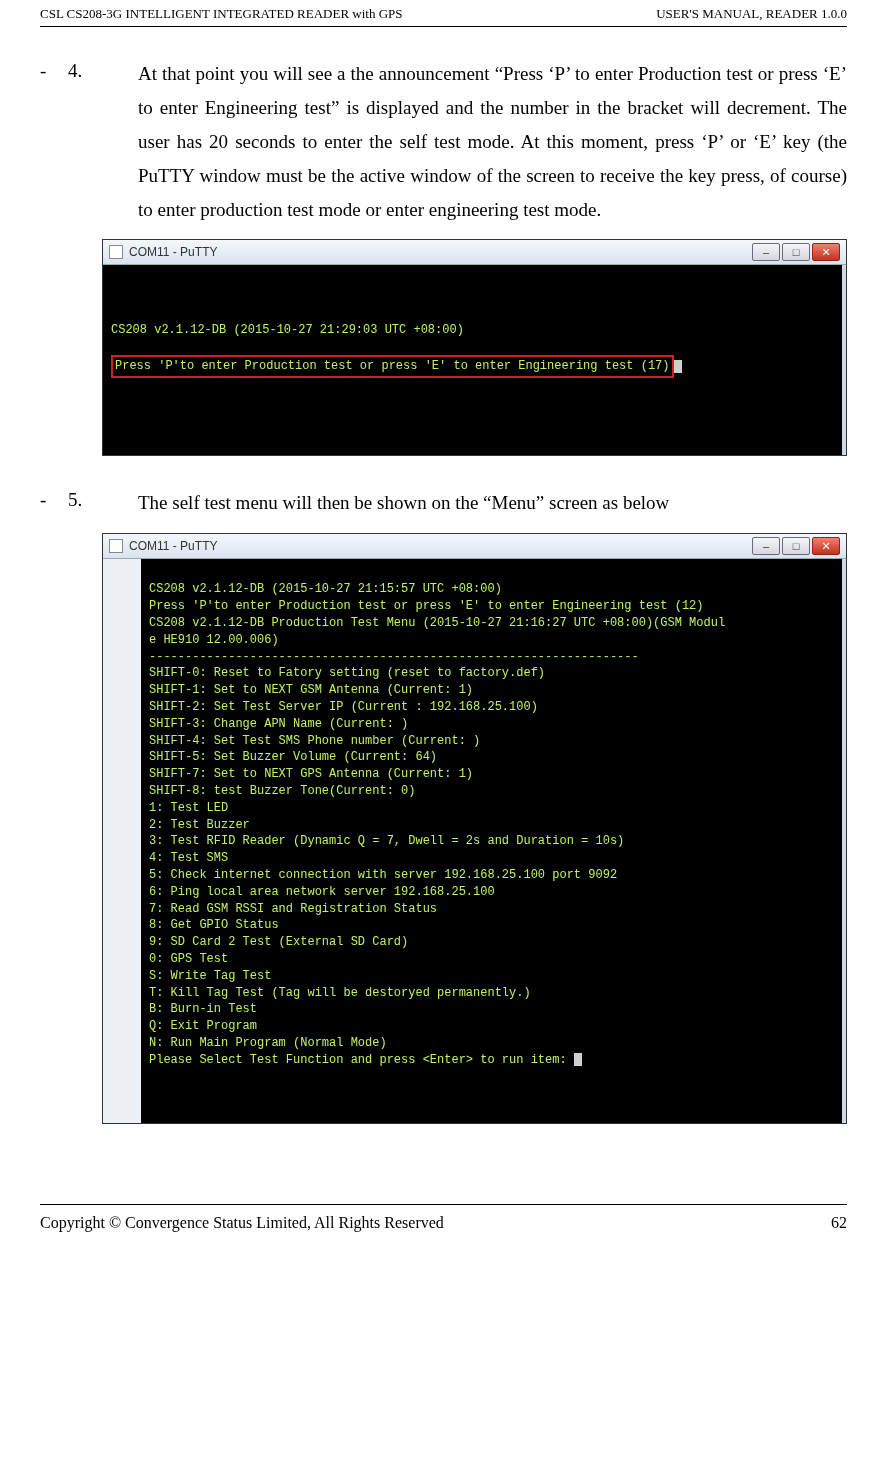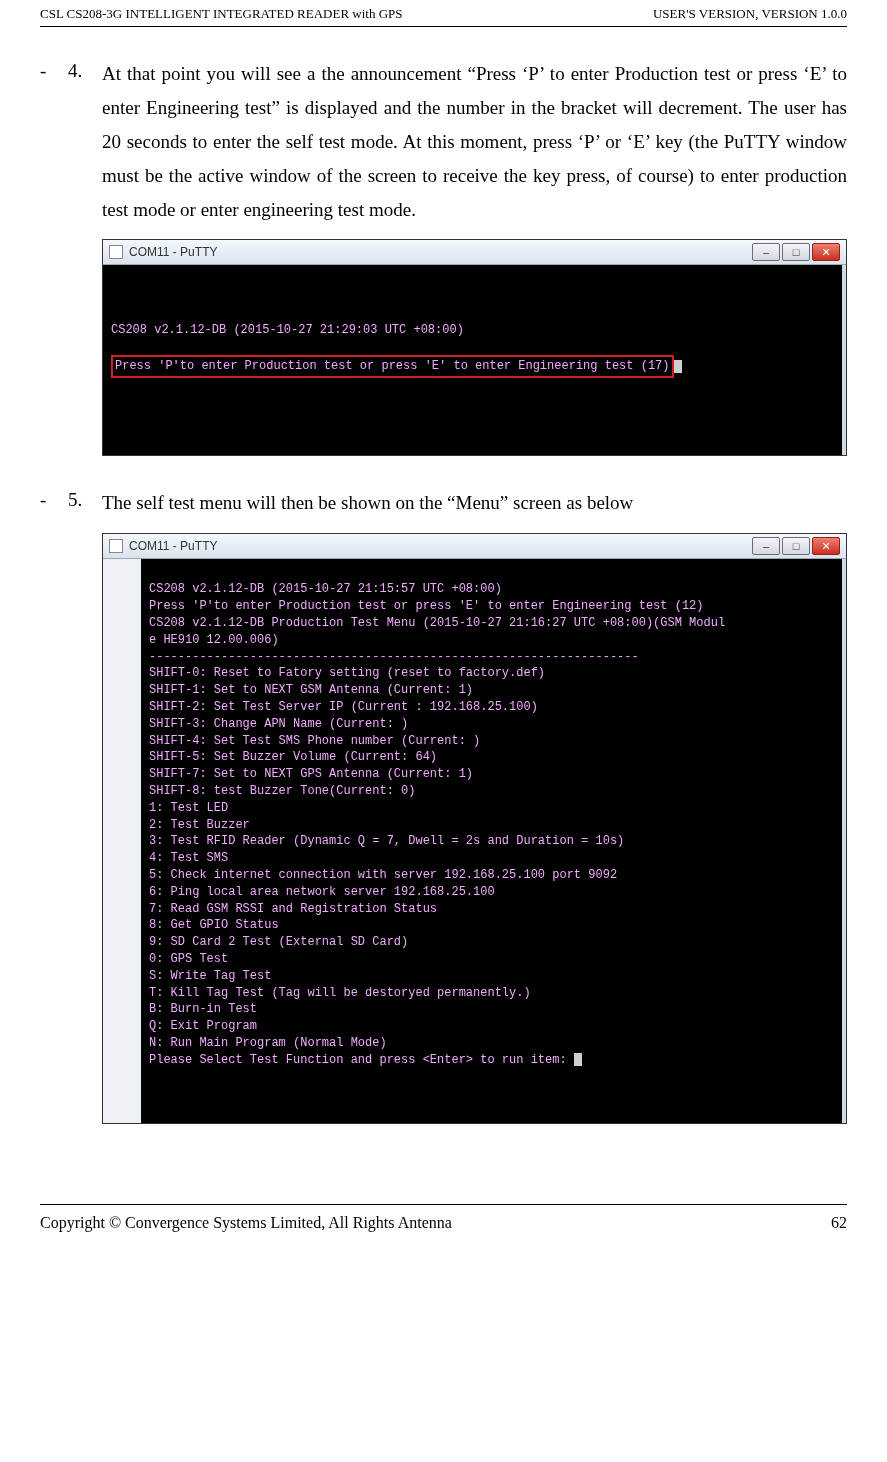--- a/index.html
+++ b/index.html
@@ -30,20 +30,21 @@
     width: 28px;
     flex: 0 0 28px;
   }
   .num {
     width: 34px;
     flex: 0 0 34px;
   }
   .para {
     flex: 1;
     line-height: 1.8;
+    margin-left: 36px;
   }
 
   
   .figure {
     margin: 12px 0 30px 62px;
     border: 1px solid #333;
     background: #edf0f5;
   }
   .win {
     position: relative;
@@ -70,21 +71,21 @@
     border-radius: 2px; font-size: 11px; line-height: 16px;
     text-align: center; color: #333;
     background: linear-gradient(#f5f5f9,#d4d8e0);
   }
   .win-btn.close {
     background: linear-gradient(#f08070,#c83020);
     color: #fff; border-color: #982015;
   }
   .terminal {
     background: #000;
-    color: #f0abfc;
+    color: #bef264;
     border-right: 4px solid #cfd8e6;
     padding: 6px 8px 10px 8px;
     font-family: "Courier New", Courier, monospace;
     font-size: 12px;
     line-height: 1.4;
     white-space: pre;
     overflow: hidden;
   }
   .fig1 .terminal { height: 190px; }
   .fig2 .terminal { height: 564px; margin-left: 38px; }
@@ -108,21 +109,21 @@
     display: flex;
     justify-content: space-between;
     font-size: 16px;
   }
 </style>
 </head>
 <body>
 
 <div class="header-line">
   <span>CSL CS208-3G INTELLIGENT INTEGRATED READER with GPS</span>
-  <span>USER'S  VERSION,  VERSION  1.0.0</span>
+  <span>USER'S  MANUAL,  READER  1.0.0</span>
 </div>
 
 <div class="list-item">
   <span class="dash">-</span>
   <span class="num">4.</span>
   <span class="para">At that point you will see a the announcement “Press ‘P’ to enter Production test or press ‘E’ to enter Engineering test” is displayed and the number in the bracket will decrement.   The user has 20 seconds to enter the self test mode. At this moment, press ‘P’ or ‘E’ key (the PuTTY window must be the active window of the screen to receive the key press, of course) to enter production test mode or enter engineering test mode.</span>
 </div>
 
 <div class="figure fig1">
   <div class="win">
@@ -162,15 +163,15 @@
         <span class="win-btn">–</span>
         <span class="win-btn">□</span>
         <span class="win-btn close">✕</span>
       </div>
     </div>
     <div class="terminal" id="term2"><span class="term-line"> </span><span class="term-line">CS208 v2.1.12-DB (2015-10-27 21:15:57 UTC +08:00)</span><span class="term-line">Press 'P'to enter Production test or press 'E' to enter Engineering test (12)</span><span class="term-line">CS208 v2.1.12-DB Production Test Menu (2015-10-27 21:16:27 UTC +08:00)(GSM Modul</span><span class="term-line">e HE910 12.00.006)</span><span class="term-line">--------------------------------------------------------------------</span><span class="term-line">SHIFT-0: Reset to Fatory setting (reset to factory.def)</span><span class="term-line">SHIFT-1: Set to NEXT GSM Antenna (Current: 1)</span><span class="term-line">SHIFT-2: Set Test Server IP (Current : 192.168.25.100)</span><span class="term-line">SHIFT-3: Change APN Name (Current: )</span><span class="term-line">SHIFT-4: Set Test SMS Phone number (Current: )</span><span class="term-line">SHIFT-5: Set Buzzer Volume (Current: 64)</span><span class="term-line">SHIFT-7: Set to NEXT GPS Antenna (Current: 1)</span><span class="term-line">SHIFT-8: test Buzzer Tone(Current: 0)</span><span class="term-line"></span><span class="term-line">1: Test LED</span><span class="term-line">2: Test Buzzer</span><span class="term-line">3: Test RFID Reader (Dynamic Q = 7, Dwell = 2s and Duration = 10s)</span><span class="term-line">4: Test SMS</span><span class="term-line">5: Check internet connection with server 192.168.25.100 port 9092</span><span class="term-line">6: Ping local area network server 192.168.25.100</span><span class="term-line">7: Read GSM RSSI and Registration Status</span><span class="term-line">8: Get GPIO Status</span><span class="term-line">9: SD Card 2 Test (External SD Card)</span><span class="term-line">0: GPS Test</span><span class="term-line">S: Write Tag Test</span><span class="term-line">T: Kill Tag Test (Tag will be destoryed permanently.)</span><span class="term-line"></span><span class="term-line">B: Burn-in Test</span><span class="term-line">Q: Exit Program</span><span class="term-line">N: Run Main Program (Normal Mode)</span><span class="term-line">Please Select Test Function and press &lt;Enter&gt; to run item: <span class="cursor"></span></span></div>
   </div>
 </div>
 
 <div class="footer-line">
-  <span>Copyright © Convergence Systems Limited, All Rights Antenna</span>
+  <span>Copyright © Convergence Status Limited, All Rights Reserved</span>
   <span>62</span>
 </div>
 
 </body></html>

